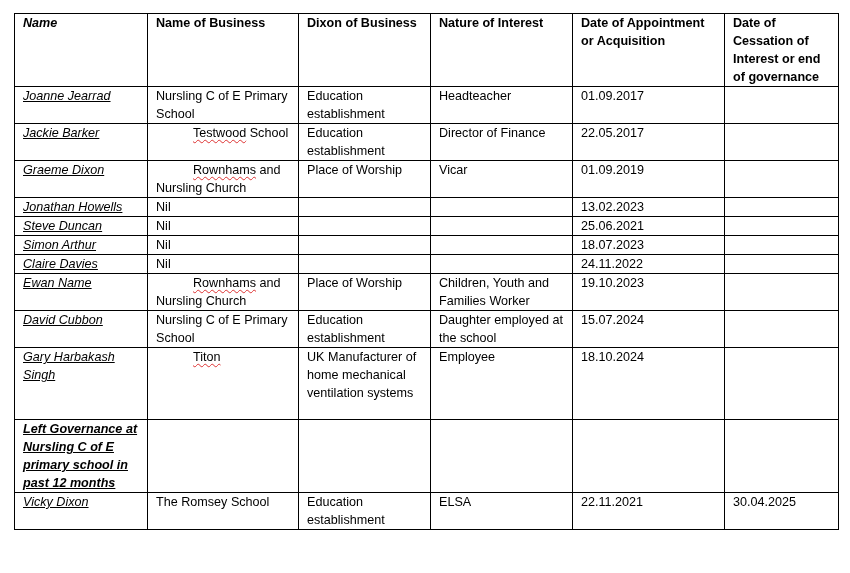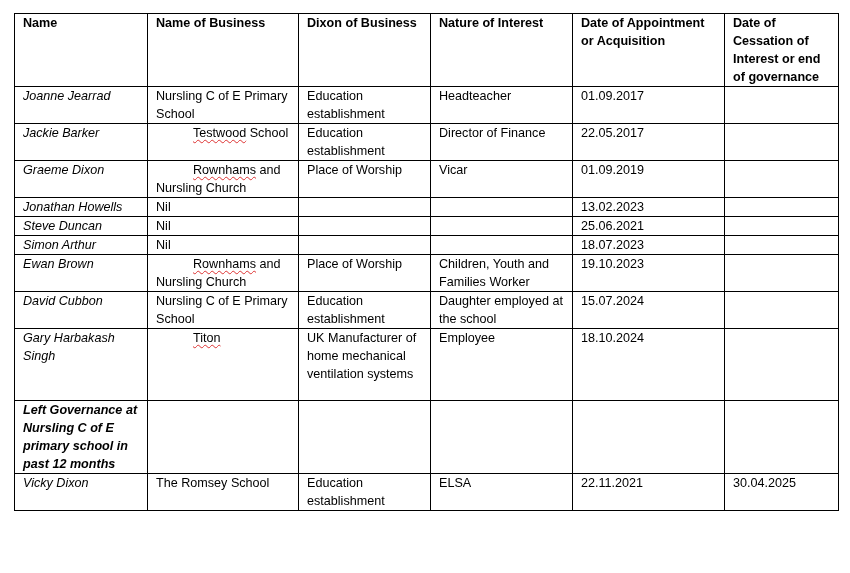--- a/index.html
+++ b/index.html
@@ -13,22 +13,22 @@
   }
   table.register td, table.register th {
     border: 1px solid #000;
     vertical-align: top;
     text-align: left;
     padding: 0 6px 0 8px;
     font-weight: normal;
     overflow: hidden;
   }
   th { font-weight: bold !important; }
-  th.italic { }
-  td.name { font-style: italic; }
+  th.italic { font-style: italic; }
+  td.name { font-style: italic; text-decoration: underline; }
   td.name.bold { font-weight: bold; }
   .spell { text-decoration: underline wavy #d33; text-decoration-thickness: 1px; text-underline-offset: 2px; margin-left: 37px; }
   col.c1 { width: 133px; } col.c2 { width: 151px; } col.c3 { width: 132px; }
   col.c4 { width: 142px; } col.c5 { width: 152px; } col.c6 { width: 114px; }
   tr.h-hdr { height: 72px; }
   tr.h2 { height: 37px; }
   tr.h1 { height: 18px; }
   tr.h4 { height: 72px; }
 </style>
 </head>
@@ -102,23 +102,31 @@
 
     <tr class="h1">
       <td class="name">Simon Arthur</td>
       <td>Nil</td>
       <td></td>
       <td></td>
       <td>18.07.2023</td>
       <td></td>
     </tr>
 
+    <tr class="h1">
+      <td class="name">Claire Davies</td>
+      <td>Nil</td>
+      <td></td>
+      <td></td>
+      <td>24.11.2022</td>
+      <td></td>
+    </tr>
 
     <tr class="h2">
-      <td class="name">Ewan Brown</td>
+      <td class="name">Ewan Name</td>
       <td><span class="spell">Rownhams</span> and Nursling Church</td>
       <td>Place of Worship</td>
       <td>Children, Youth and Families Worker</td>
       <td>19.10.2023</td>
       <td></td>
     </tr>
 
     <tr class="h2">
       <td class="name">David Cubbon</td>
       <td>Nursling C of E Primary School</td>

